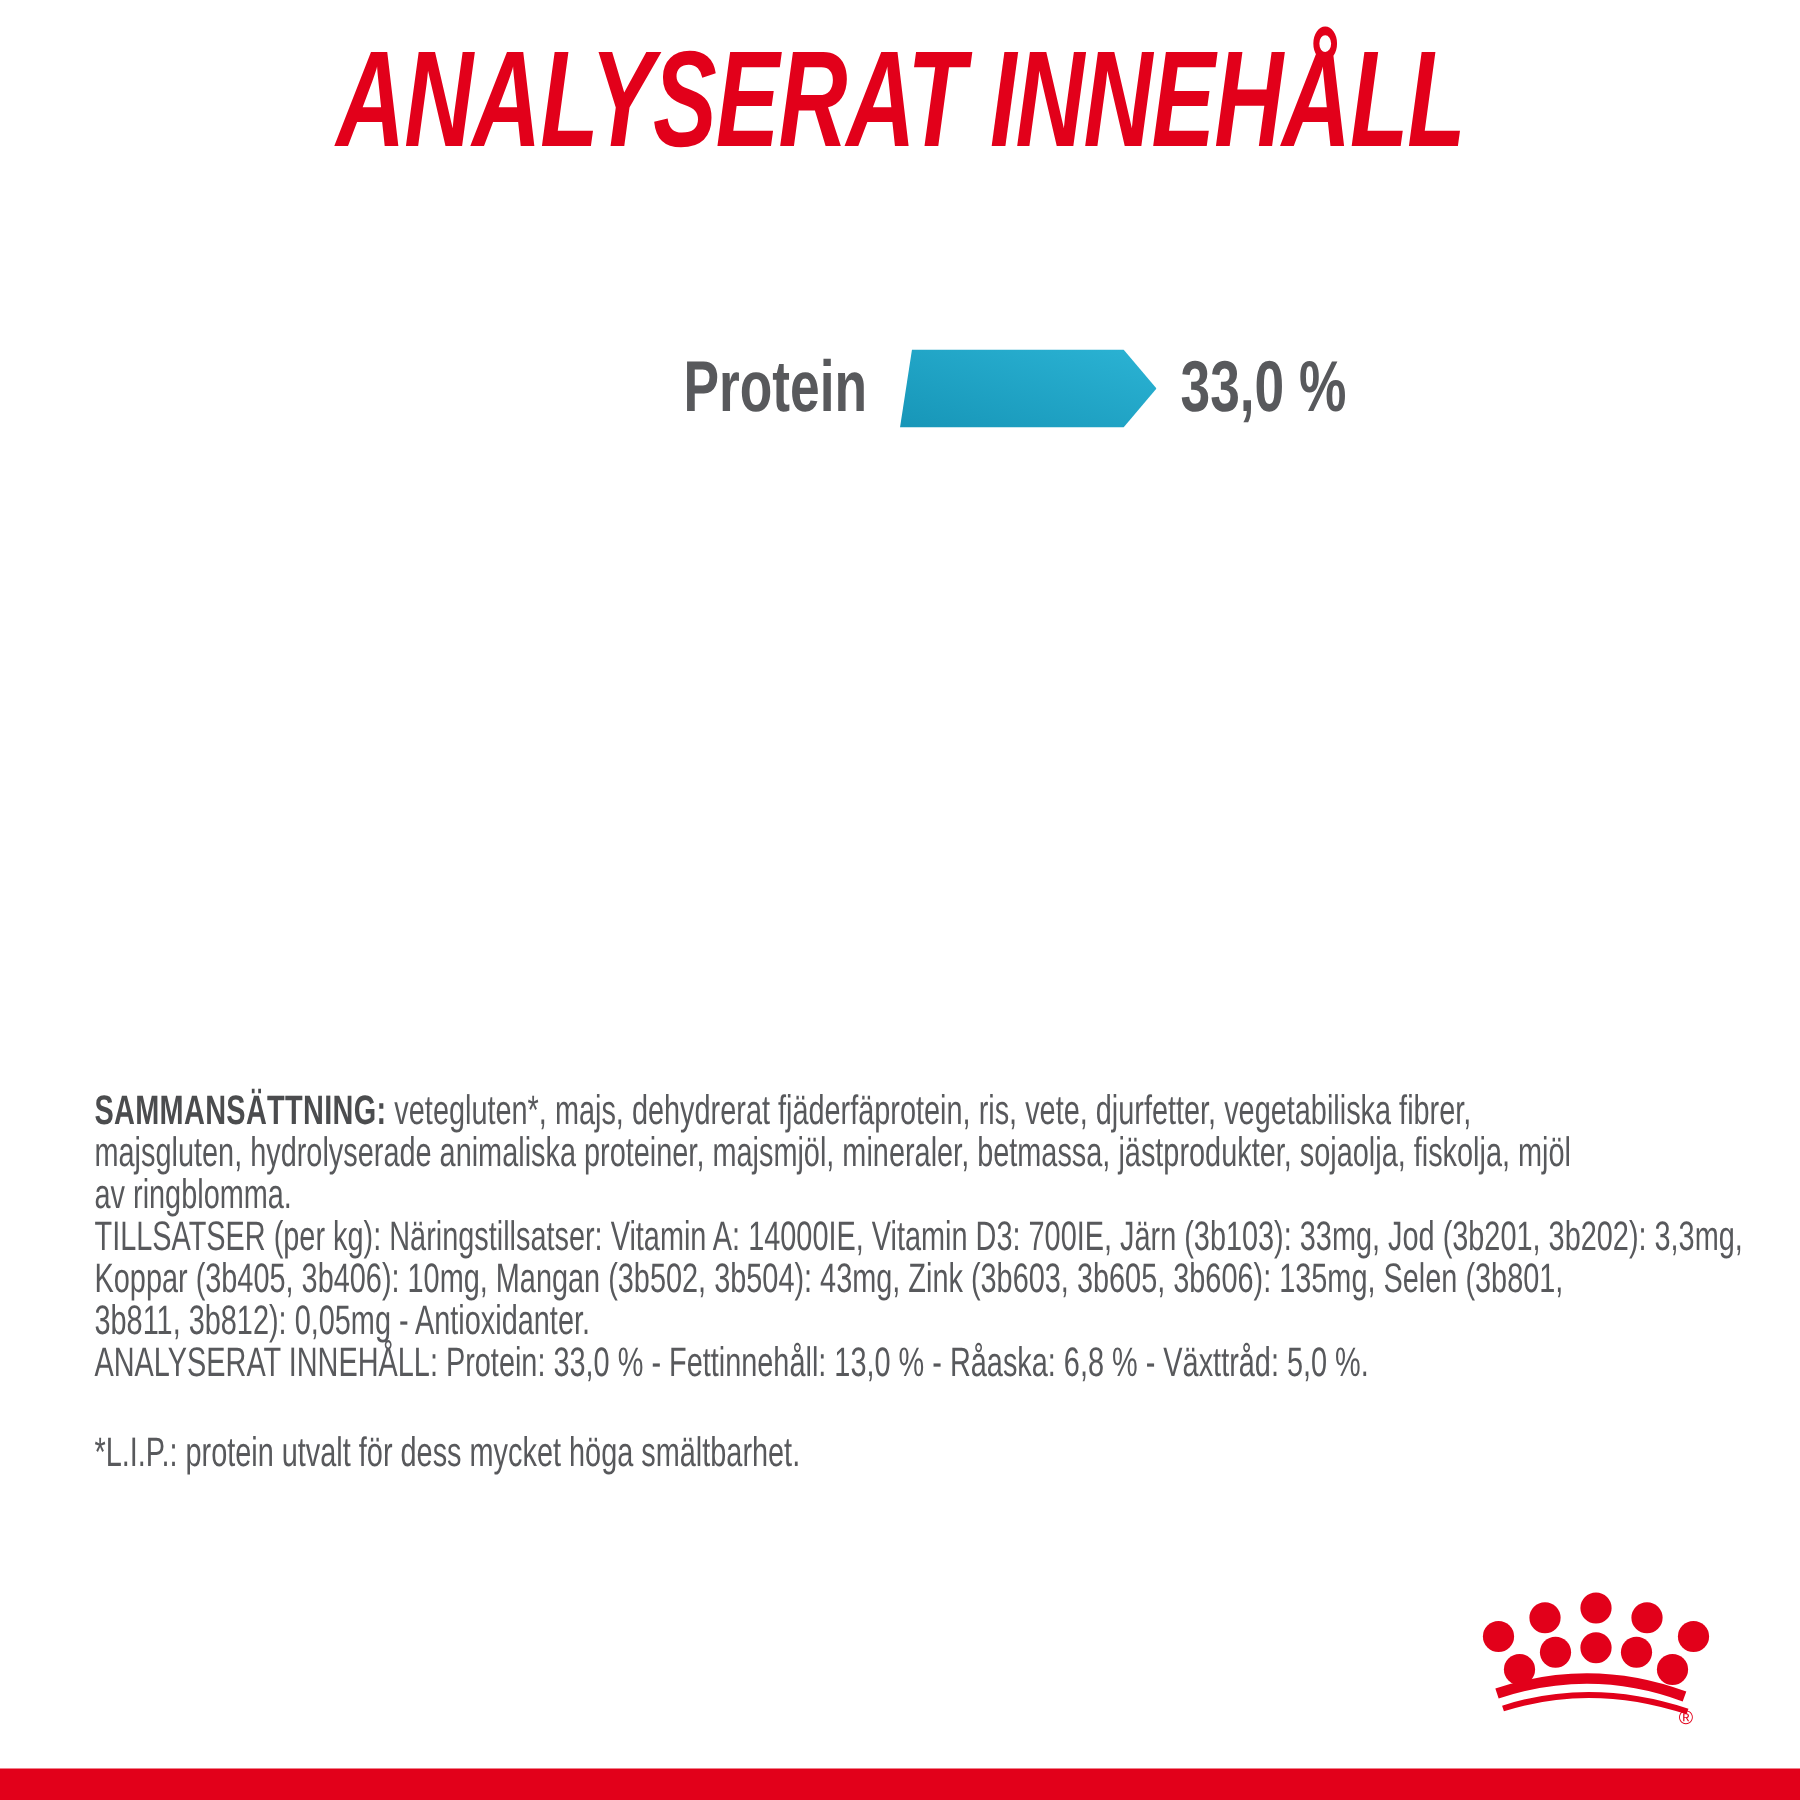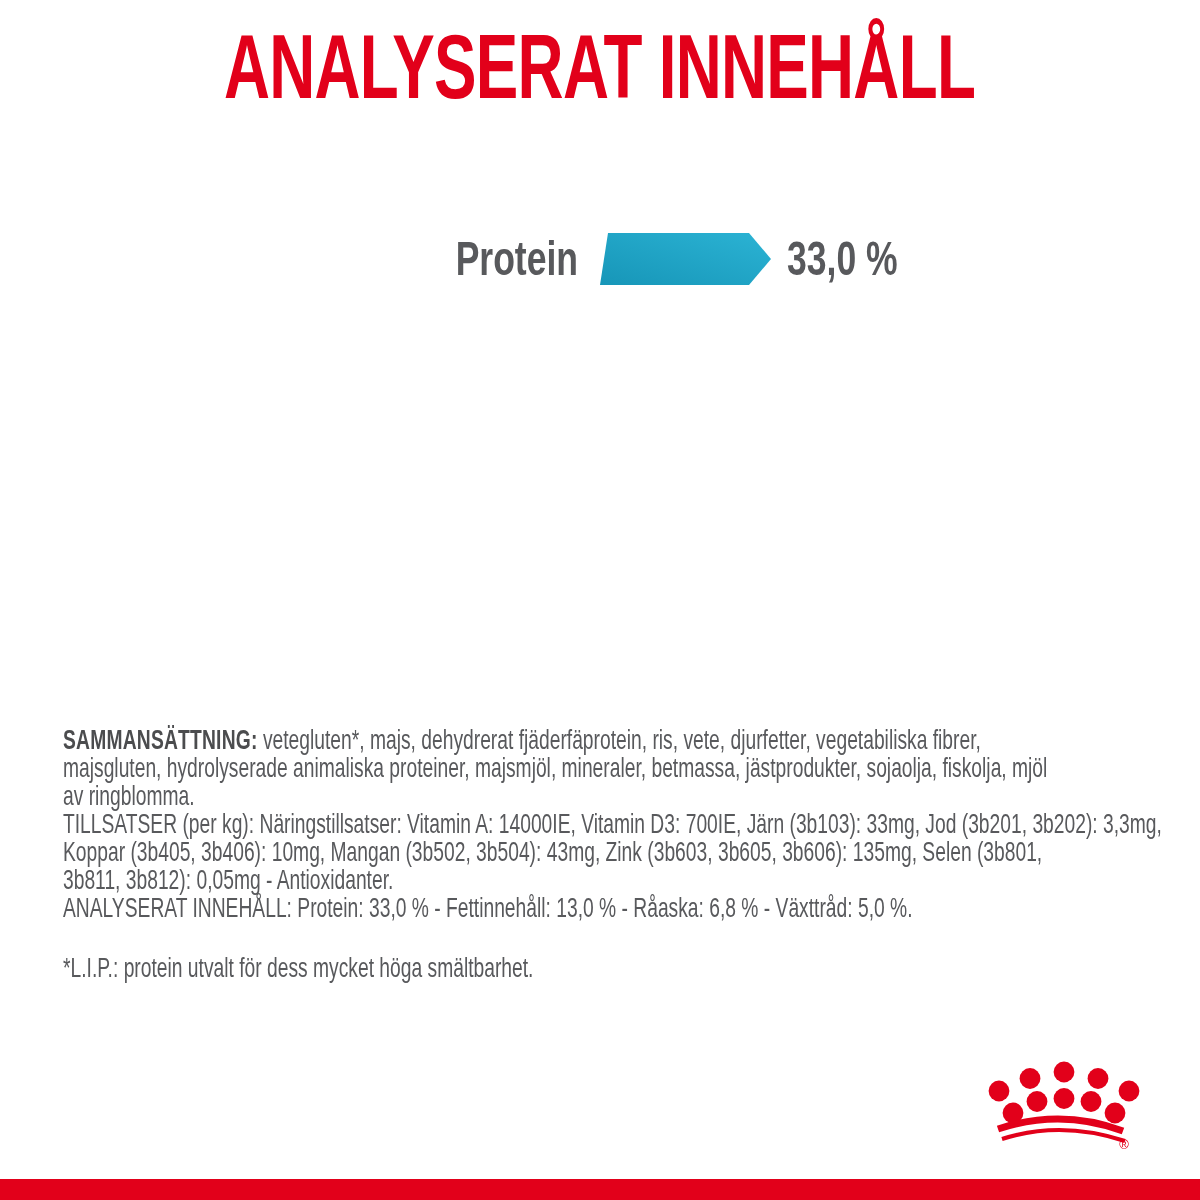--- a/index.html
+++ b/index.html
@@ -1,20 +1,20 @@
 <!DOCTYPE html>
 <html style="--brand-red: #E2001A; --text-gray: #58595C; --heading-gray: #4B4C4E;"><head>
 <meta charset="utf-8">
 <style>
   html,body{margin:0;padding:0;background:#ffffff;}
   .page{position:relative;width:1200px;height:1200px;background:#ffffff;overflow:hidden;
         font-family:"Liberation Sans",sans-serif;}
 
   
-  .title-wrap{position:absolute;top:21px;left:0;width:1200px;text-align:center;}
+  .title-wrap{position:absolute;top:21px;left:0;width:1200px;text-align:center;font-style:italic;}
   .title{display:inline-block;margin:0;font-size:91px;font-weight:700;line-height:1;
          letter-spacing:-1px;color:var(--brand-red);
          transform:scaleX(0.70);transform-origin:50% 50%;white-space:nowrap;}
 
   
   .chart{position:absolute;top:233px;left:128px;display:flex;flex-direction:row;gap:42px;}
   .row{display:flex;align-items:center;height:52px;}
   .blabel{width:450px;text-align:right;margin-right:22px;font-size:48px;font-weight:700;
           color:var(--text-gray);transform:scaleX(0.74);transform-origin:100% 50%;
           white-space:nowrap;line-height:52px;}

